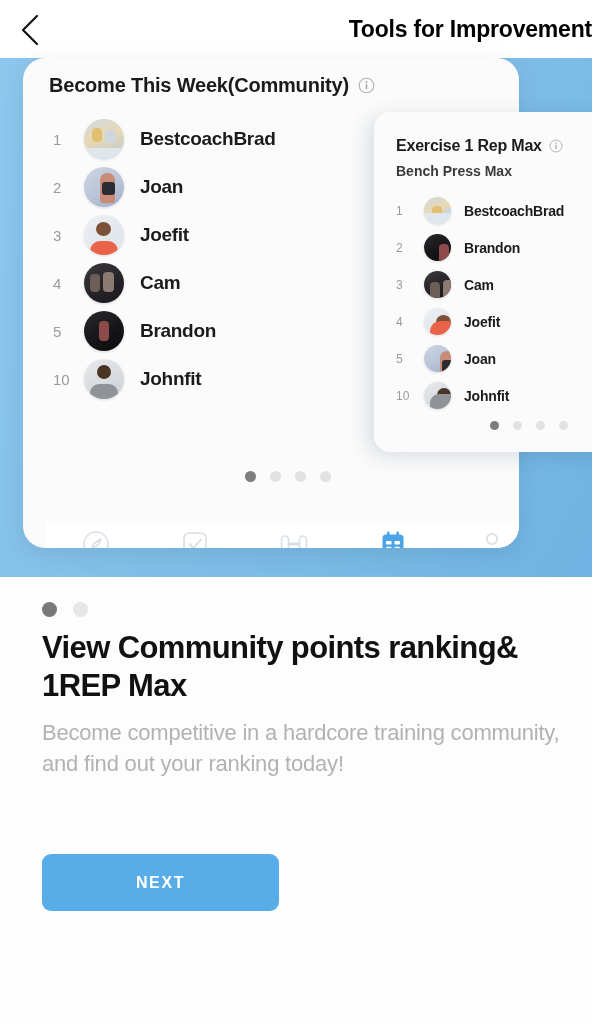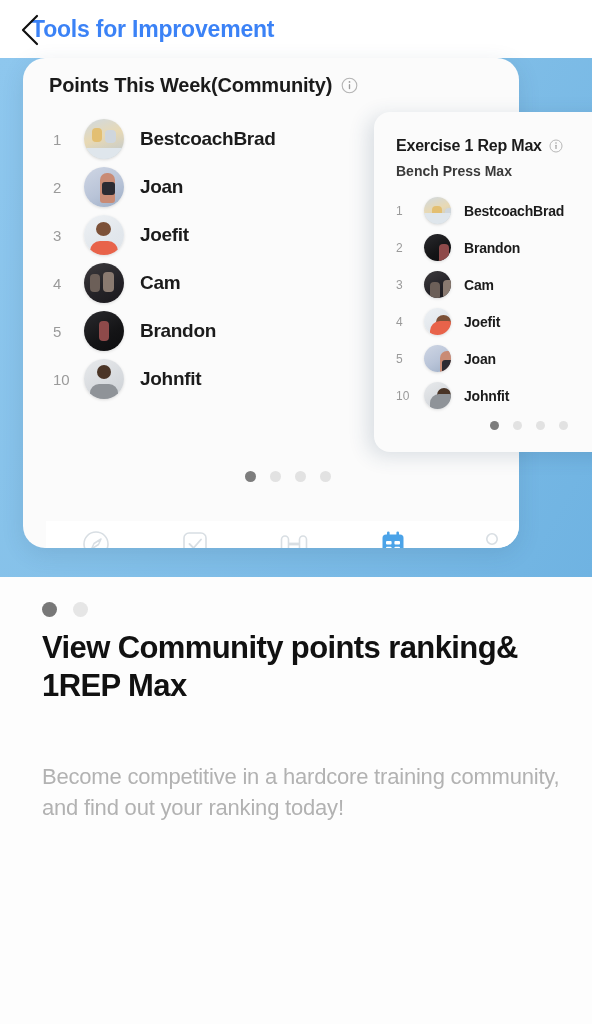--- a/index.html
+++ b/index.html
@@ -15,22 +15,22 @@
   .header {
     position:absolute; left:0; top:0; width:592px; height:58px;
     background:#ffffff; display:flex; align-items:center;
   }
   .back-btn {
     position:absolute; left:8px; top:8px; width:44px; height:44px;
     display:flex; align-items:center; justify-content:center;
   }
   .back-btn svg { display:block; }
   .header-title {
-    width:100%; text-align:left;
-    font-size:23px; font-weight:bold; color:#3b82f6; letter-spacing:-0.2px;margin-left:31px;
+    width:100%; text-align:right;
+    font-size:23px; font-weight:bold; color:#000000; letter-spacing:-0.2px;
   }
 
   
   .hero {
     position:absolute; left:0; top:58px; width:592px; height:519px;
     background:linear-gradient(120deg,#8ec7ee 0%,#85c1e9 40%,#6fb3e2 100%);
     overflow:hidden;
   }
 
   
@@ -138,21 +138,21 @@
   .dots-page { position:absolute; left:42px; top:25px; display:flex; gap:16px; }
   .dots-page .dot { width:15px; height:15px; background:#e6e6e6; }
   .dots-page .dot.active { background:#787878; }
   .headline {
     position:absolute; left:42px; top:52px; width:510px;
     font-size:31px; font-weight:bold; color:#111111;
     line-height:1.22; letter-spacing:-0.6px;
   }
   .subtext {
     position:absolute; left:42px; top:140px; width:520px;
-    font-size:22px; color:#b2b2b2; line-height:1.42; letter-spacing:-0.2px;margin-top:44px;
+    font-size:22px; color:#b2b2b2; line-height:1.42; letter-spacing:-0.2px;
   }
   .next-btn {
     position:absolute; left:42px; top:277px; width:237px; height:57px;
     background:#58ade9; border:none; border-radius:9px;
     color:#ffffff; font-size:16px; font-weight:bold; letter-spacing:1.6px;
     font-family:"Liberation Sans", sans-serif; cursor:pointer;
   }
 </style>
 </head>
 <body>
@@ -165,21 +165,21 @@
         <path d="M18 3 L4 17 L18 31" stroke="#111" stroke-width="2.2" fill="none" stroke-linecap="round" stroke-linejoin="round"></path>
       </svg>
     </div>
     <div class="header-title">Tools for Improvement</div>
   </div>
 
   <div class="hero"></div>
 
   <div class="phone-card">
     <div class="card-title-row">
-      <span class="card-title">Points This Week(Community)</span>
+      <span class="card-title">Become This Week(Community)</span>
       <svg class="info-icon" viewBox="0 0 20 20">
         <circle cx="10" cy="10" r="8.6" fill="none" stroke="#b4b4b4" stroke-width="1.3"></circle>
         <circle cx="10" cy="5.8" r="1.05" fill="#9b9b9b"></circle>
         <rect x="9.2" y="8.2" width="1.6" height="6.2" rx="0.8" fill="#9b9b9b"></rect>
       </svg>
     </div>
 
     <div class="lb-list">
       <div class="lb-row">
         <span class="lb-rank">1</span>
@@ -353,15 +353,16 @@
     <span class="dot"></span>
   </div>
 
   <div class="lower">
     <div class="dots-page">
       <span class="dot active"></span>
       <span class="dot"></span>
     </div>
     <div class="headline">View Community points ranking&amp; 1REP Max</div>
     <div class="subtext">Become competitive in a hardcore training community, and find out your ranking today!</div>
+    <button class="next-btn">NEXT</button>
   </div>
 
 </div>
 
 </body></html>

